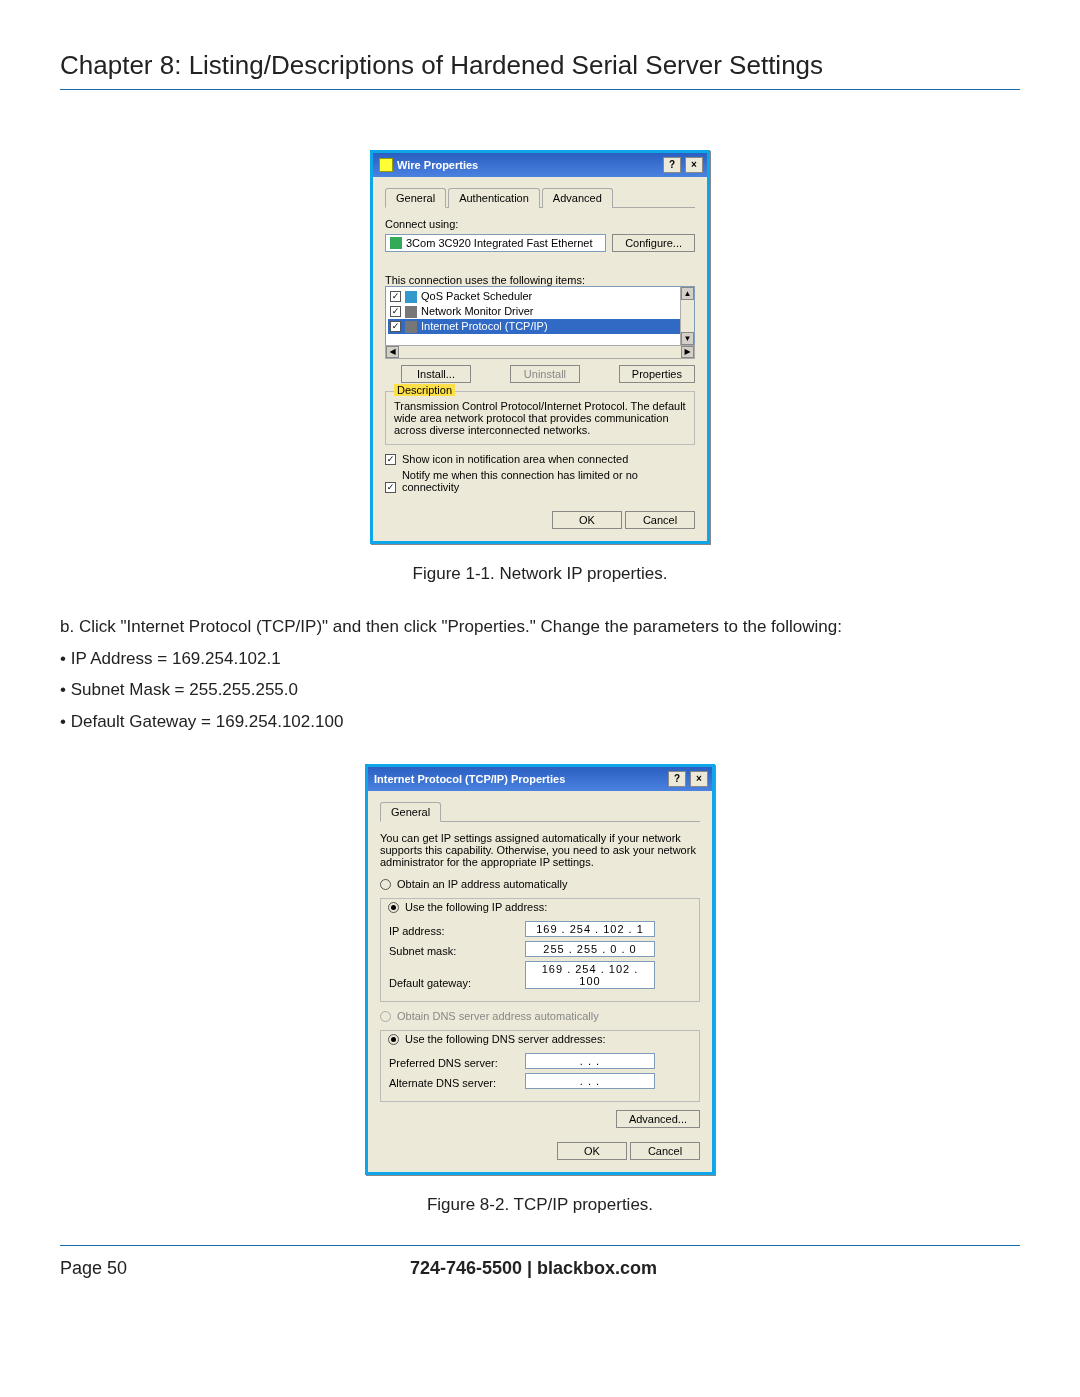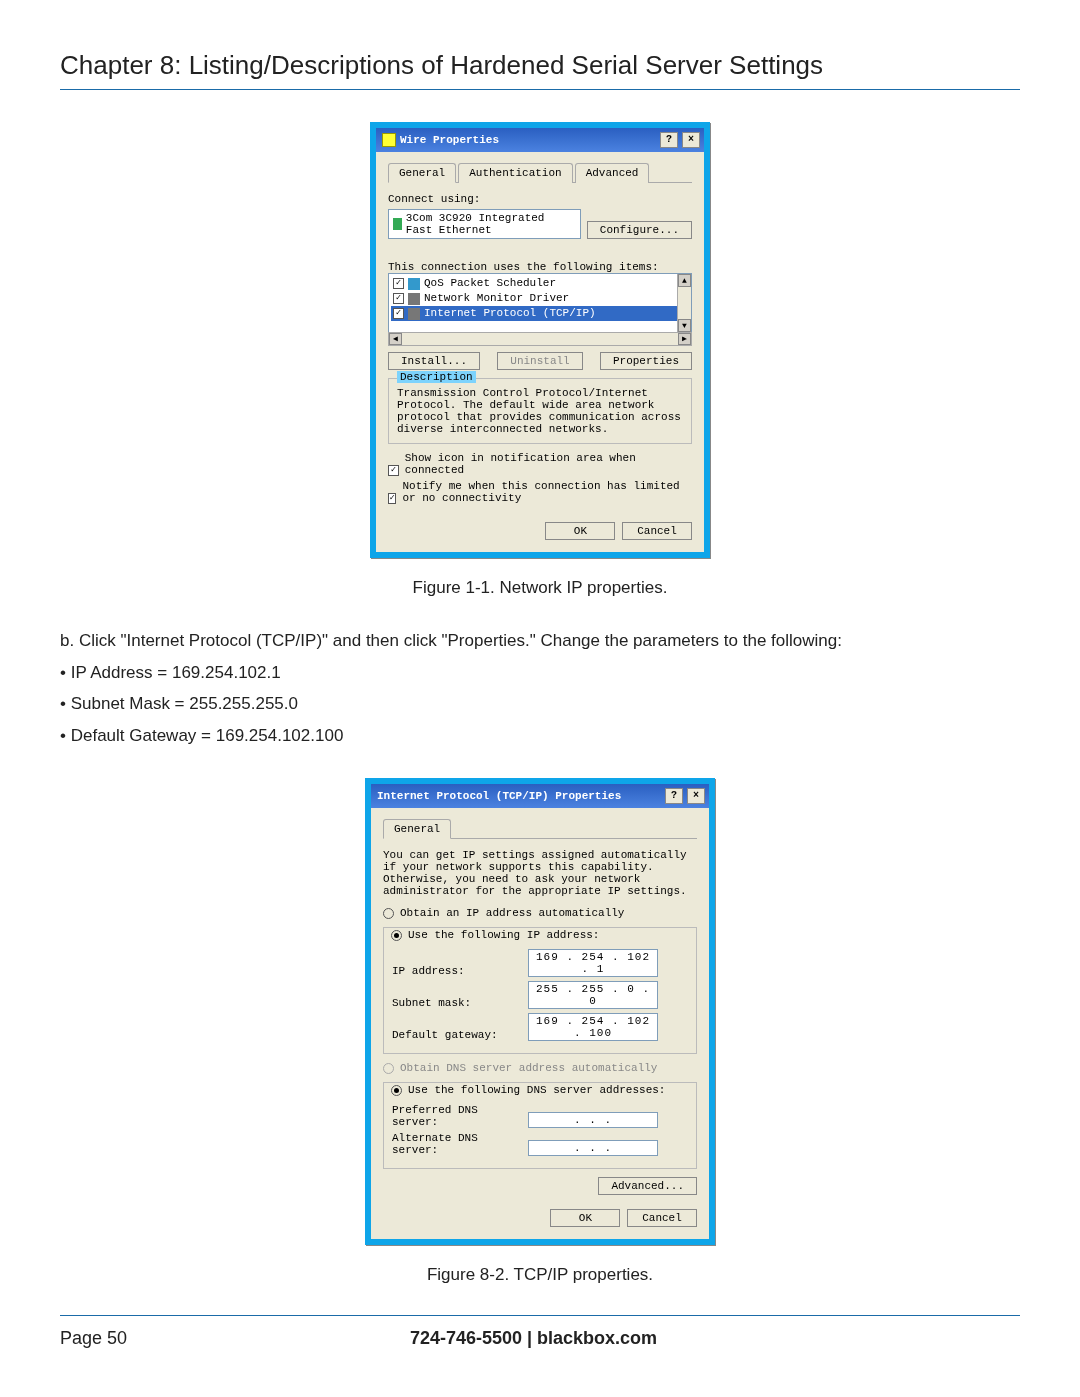--- a/index.html
+++ b/index.html
@@ -13,34 +13,34 @@
   }
   .page {
     padding: 50px 60px 40px 60px;
   }
   .chapter-title {
     font-size: 26px;
     font-weight: 400;
     color: #222;
     padding-bottom: 8px;
     border-bottom: 1px solid #1a6ba8;
-    margin-bottom: 32px;
+    margin-bottom: 60px;
   }
   .figure-wrap {
     text-align: center;
     margin-bottom: 30px;
   }
   .win-dialog {
     display: inline-block;
     text-align: left;
-    font-family: Liberation Mono, monospace;
+    font-family: Liberation Sans, sans-serif;
     font-size: 11px;
     color: #000;
     background: #ECE9D8;
-    border: 6px solid #0ea5e9;
+    border: 3px solid #0ea5e9;
     box-shadow: 1px 1px 0 #888;
   }
   .titlebar {
     background: linear-gradient(#2a5fc1, #4b82e0);
     color: #fff;
     font-weight: bold;
     padding: 4px 4px 4px 6px;
     display: flex;
     align-items: center;
     gap: 4px;
@@ -83,21 +83,21 @@
   .tab.active { background: #ECE9D8; border-bottom: 1px solid #ECE9D8; }
   .groupbox {
     border: 1px solid #bbb;
     padding: 8px;
     margin: 8px 0;
     position: relative;
   }
   .groupbox .gb-title {
     position: absolute;
     top: -8px; left: 8px;
-    background: #7dd3fc;
+    background: #fde047;
     padding: 0 3px;
   }
   .txtfield {
     background: #fff;
     border: 1px solid #7f9db9;
     padding: 2px 4px;
     font-size: 11px;
   }
   .btn {
     background: #ECE9D8;
@@ -202,21 +202,21 @@
             <div class="arr">▲</div>
             <div style="position:absolute;bottom:0;left:0;right:0;">
                 <div class="arr">▼</div>
               </div>
           </div>
         </div>
         <div class="scroll-h">
           <div class="arr" style="left:0;">◀</div>
           <div class="arr" style="right:0;">▶</div>
         </div>
-        <div class="row" style="justify-content:space-between;margin-top:6px;">
+        <div class="row" style="justify-content:space-between;margin-top:6px;margin-left:16px;">
           <span class="btn">Install...</span>
           <span class="btn" style="color:#888;">Uninstall</span>
           <span class="btn">Properties</span>
         </div>
         <div class="groupbox">
           <span class="gb-title">Description</span>
           <div>Transmission Control Protocol/Internet Protocol. The default wide area network protocol that provides communication across diverse interconnected networks.</div>
         </div>
         <div class="row">
           <span class="chk">✓</span>

